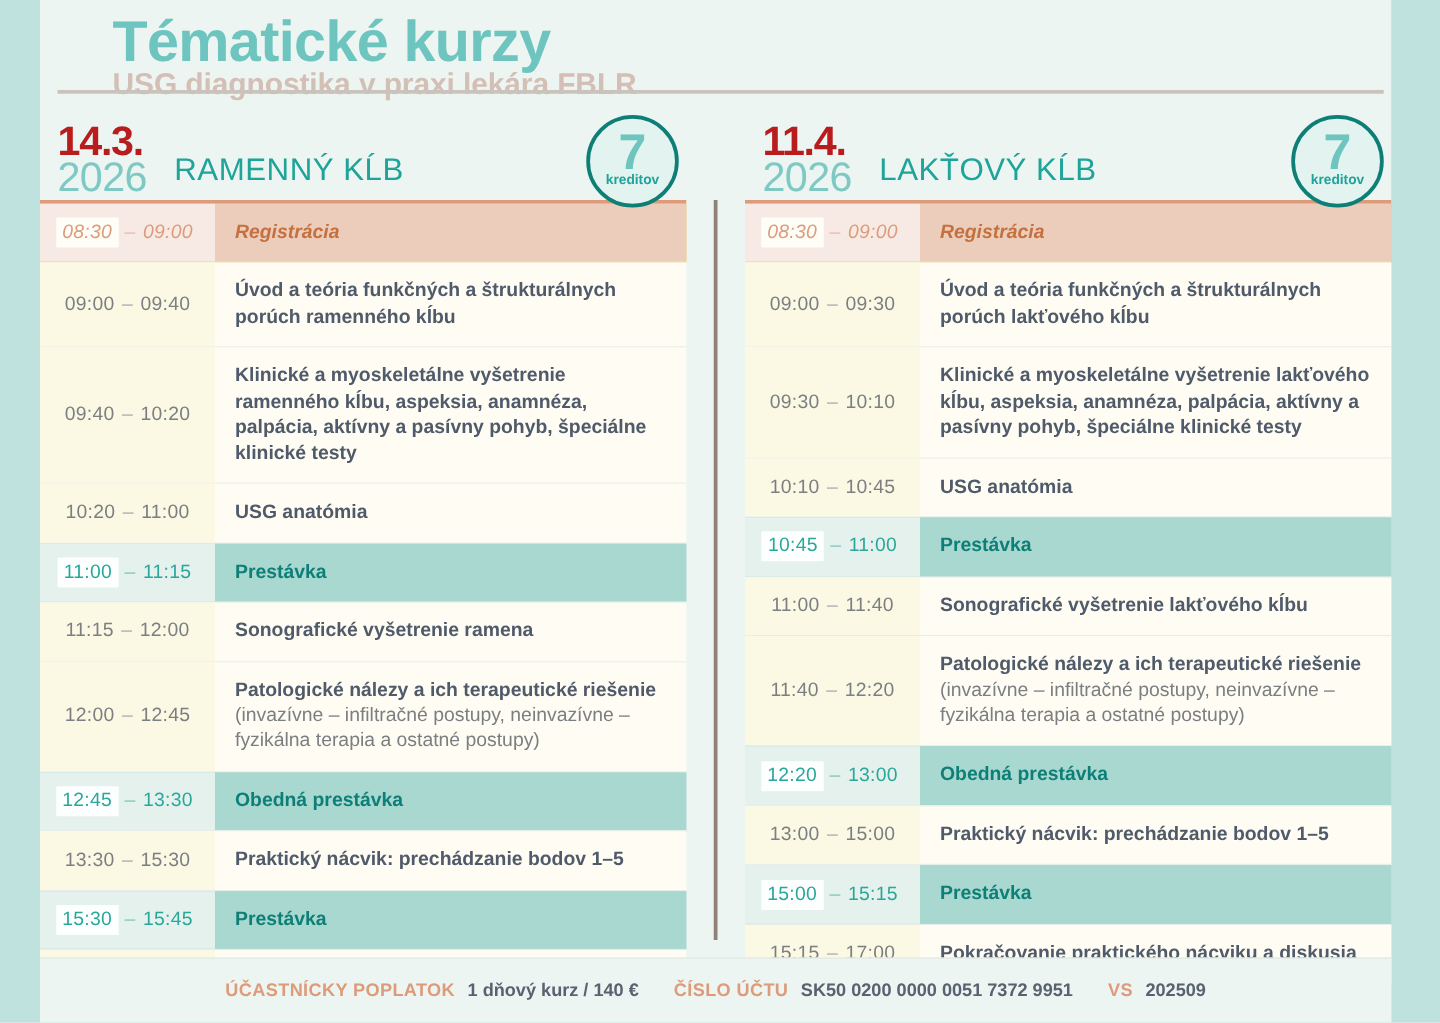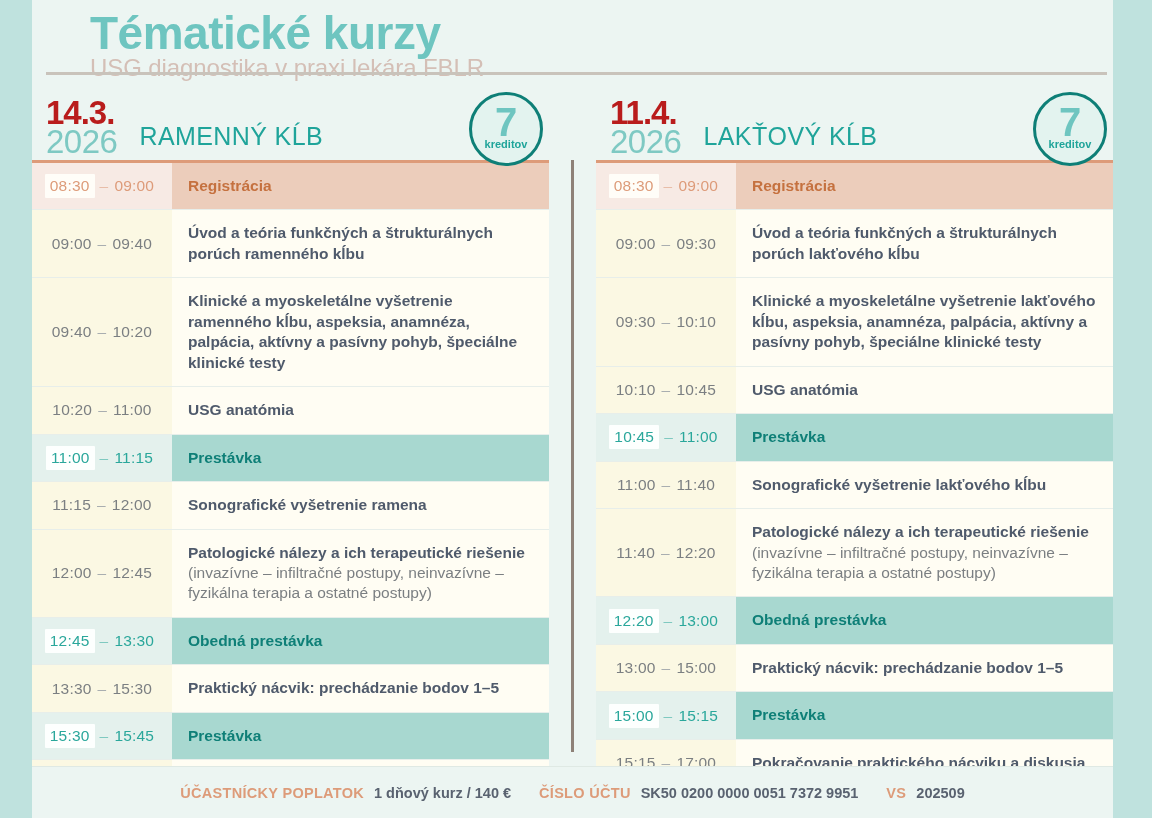--- a/index.html
+++ b/index.html
@@ -55,21 +55,21 @@
     font-weight: bold;
     color: #6ec5c0;
     letter-spacing: -0.5px;
     line-height: 1;
     white-space: nowrap;
   }
 
   .brand-sub {
     margin-left: 44px;
     font-size: 24px;
-    font-weight: normal;
+    font-weight: bold;
     color: #d4bfb6;
     letter-spacing: -0.1px;
     white-space: nowrap;
     line-height: 1;
   }
 
   .header-rule {
     position: absolute;
     left: 14px;
     right: 6px;
@@ -230,21 +230,21 @@
     line-height: 1.32;
   }
 
   
   .row.registration .time {
     background: #f7eae4;
     color: #dd9b79;
   }
   .row.registration .time .dash { color: #e8bda8; }
   .row.registration .body { background: #eccdbb; }
-  .row.registration { background: #eab308; }
+  .row.registration { background: #eab308; font-style: italic; }
   .row.registration .title { color: #c5713f; }
 
   .row.break .time {
     background: #e4f1ed;
     color: #2aa79b;
   }
   .row.break .time .dash { color: #7fc9c0; }
   .row.break { background: #a8d8d0; }
   .row.break .body { background: #a8d8d0; }
   .row.break .title { color: #0e7f77; }

